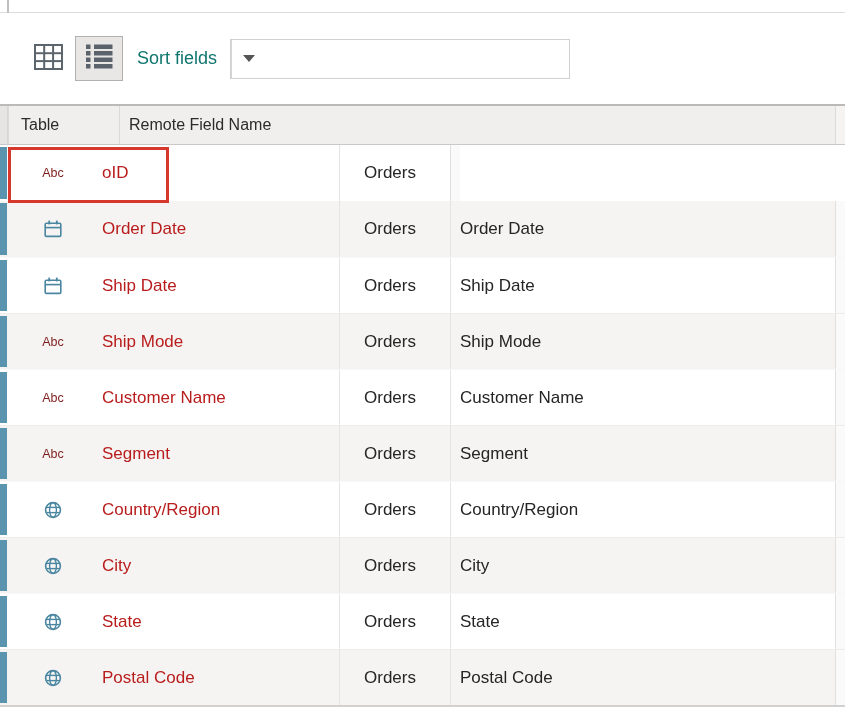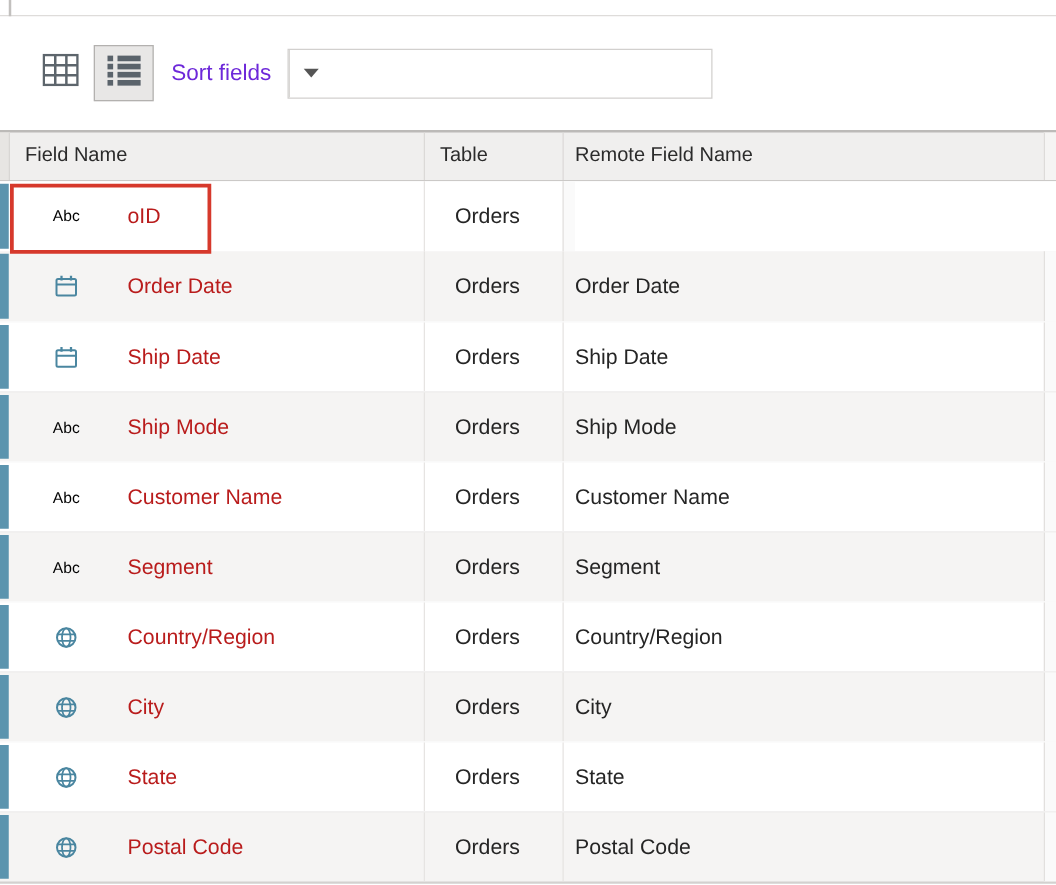--- a/index.html
+++ b/index.html
@@ -12,21 +12,21 @@
   .top-strip { height:13px; position:relative; border-bottom:1px solid #dedcda; background:#fff; }
   .top-strip .vline { position:absolute; left:7px; top:0; width:2px; height:13px; background:#c2c0be; }
 
   
   .toolbar { height:91px; display:flex; align-items:center; padding-left:33px; background:#fff; }
   .grid-btn { width:30px; height:27px; display:flex; align-items:center; justify-content:center; cursor:pointer; }
   .list-btn {
     margin-left:12px; width:48px; height:45px; display:flex; align-items:center; justify-content:center;
     background:#e8e7e6; border:1px solid #b3b1af; cursor:pointer;
   }
-  .sort-label { margin-left:14px; font-size:18px; color:#6d28d9; }
+  .sort-label { margin-left:14px; font-size:18px; color:#0f766e; }
   .dropdown {
     margin-left:13px; width:340px; height:40px; border:1px solid #d2d0ce; background:#fff;
     display:flex; align-items:center; cursor:pointer;
   }
   .dropdown-value { flex:1; padding-left:14px; font-size:17px; color:#2b2b2b; white-space:nowrap; overflow:hidden; }
   .dropdown-arrow-zone { width:34px; align-self:stretch; border-left:1px solid #d8d6d4; display:flex; align-items:center; justify-content:center; }
   .arrow-down { width:0; height:0; border-left:6px solid transparent; border-right:6px solid transparent; border-top:7px solid #555; }
 
   
   .thead {
@@ -41,21 +41,21 @@
   .th-rgutter { width:10px; background:#f5f4f3; border-left:1px solid #dddbd9; }
 
   
   .tbody { position:relative; }
   .row { height:56px; display:flex; align-items:stretch; position:relative; background:#fff; font-size:17px; }
   .row.alt { background:#f5f4f3; }
   .row + .row { border-top:1px solid rgba(0,0,0,0.03); }
   .row-bar { position:absolute; left:0; top:2px; bottom:2px; width:7px; }
   .cell-field { width:339px; display:flex; align-items:center; }
   .ficon { margin-left:40px; width:26px; display:flex; align-items:center; justify-content:center; }
-  .abc-txt { font-size:12.5px; color:#000000; }
+  .abc-txt { font-size:12.5px; color:#7f1d1d; }
   .flabel { margin-left:36px; color:#b91c1c; }
   .cell-table { width:111px; display:flex; align-items:center; padding-left:24px; border-left:1px solid #e6e4e2; color:#252525; }
   .cell-remote { flex:1; display:flex; align-items:center; padding-left:9px; border-left:1px solid #e6e4e2; color:#252525; }
   .cell-rgutter { width:10px; background:#fafafa; border-left:1px solid #e2e0de; }
 
   .highlight-box {
     position:absolute; left:8px; width:161px; height:56px;
     border:3px solid #d6392c; pointer-events:none; z-index:5;
   }
   .bottom-strip { height:2px; background:#d3d1cf; }
@@ -98,21 +98,20 @@
     <span class="sort-label">Sort fields</span>
     <div class="dropdown">
       <span class="dropdown-arrow-zone">
         <span class="arrow-down"></span>
       </span>
     </div>
   </div>
 
   <div class="thead">
     <div class="th-gutter"></div>
-    <div class="th-field">Field Name</div>
     <div class="th-table">Table</div>
     <div class="th-remote">Remote Field Name</div>
     <div class="th-rgutter"></div>
   </div>
 
   <div class="tbody" id="tbody">
       <div class="row">
     <span class="row-bar" style="background: rgb(91, 148, 174);"></span>
     <div class="cell-field">
       <span class="ficon">

